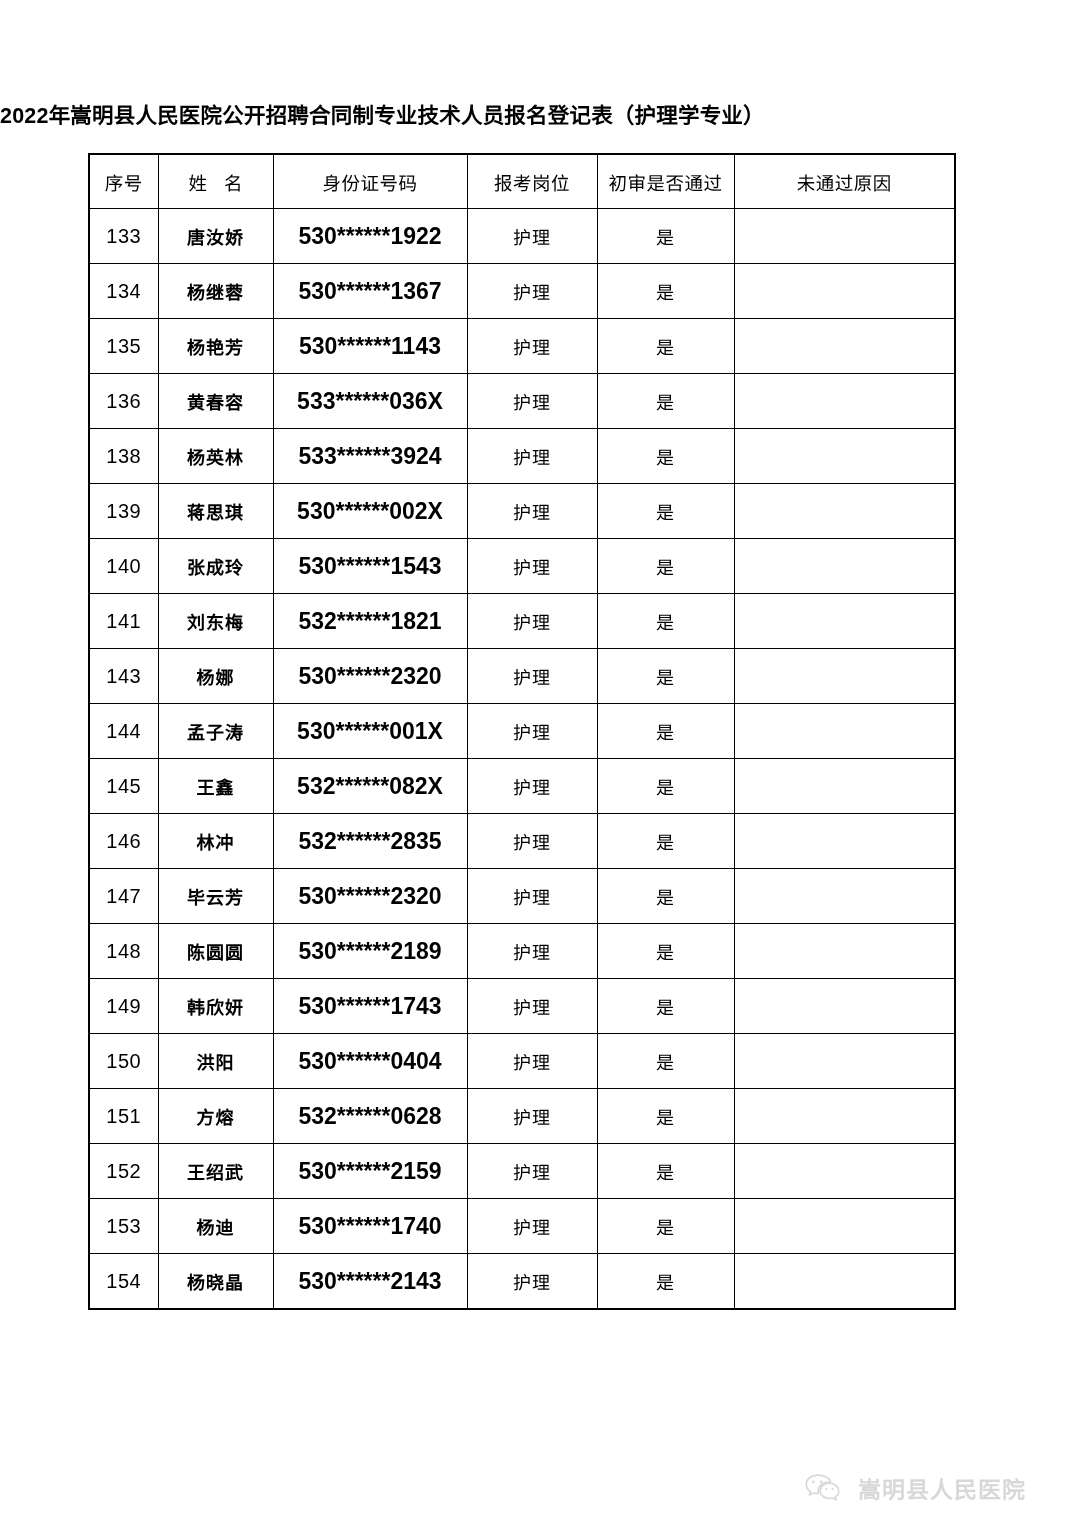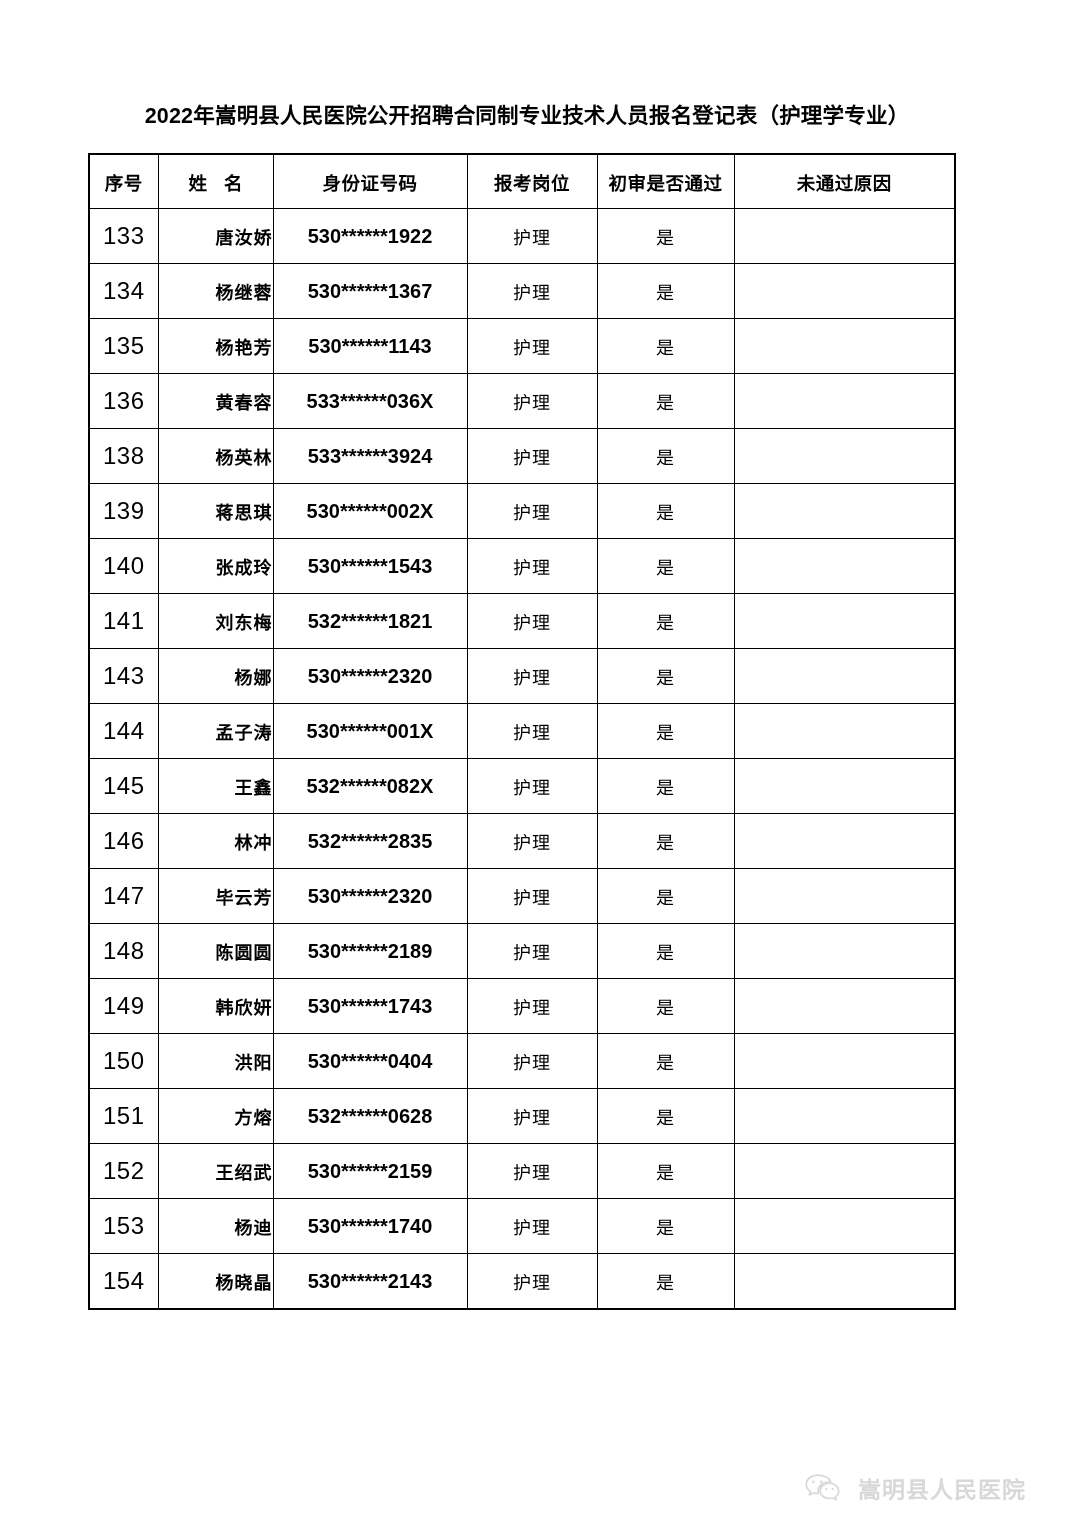--- a/index.html
+++ b/index.html
@@ -24,21 +24,21 @@
     height: 1527px;
     box-sizing: border-box;
   }
 
   
   .doc-title {
     position: absolute;
     top: 103px;
     left: 0;
     width: 1054px;
-    text-align: center;
+    text-align: left;
     font-size: 21.5px;
     font-weight: 700;
     letter-spacing: 0.2px;
     line-height: 1.25;
     white-space: nowrap;
     color: #000000;
   }
 
   
   .table-wrap {
@@ -69,47 +69,46 @@
     vertical-align: middle;
     padding: 0;
     height: 54px;
     color: #000000;
     background: #ffffff;
   }
 
   table.reg-table thead th {
     height: 53px;
     font-size: 18.5px;
-    font-weight: 700;
+    font-weight: 400;
     letter-spacing: 0.5px;
   }
 
   table.reg-table thead th.h-name {
     letter-spacing: 6px;
     text-indent: 6px;
   }
 
   table.reg-table tbody td {
     font-size: 18px;
     font-weight: 700;
   }
 
   table.reg-table tbody td.cell-seq {
     font-weight: 400;
-    font-size: 24px;
+    font-size: 20px;
     letter-spacing: 0.5px;
   }
   table.reg-table tbody td.cell-name {
     letter-spacing: 1px;
-    text-align: right;
   }
   table.reg-table tbody td.cell-id {
     font-weight: 700;
     letter-spacing: 0px;
-    font-size: 20px;
+    font-size: 23px;
   }
   table.reg-table tbody td.cell-post,
   table.reg-table tbody td.cell-pass {
     font-weight: 400;
     letter-spacing: 1px;
   }
   table.reg-table tbody td.cell-reason {
     font-weight: 400;
   }
 

